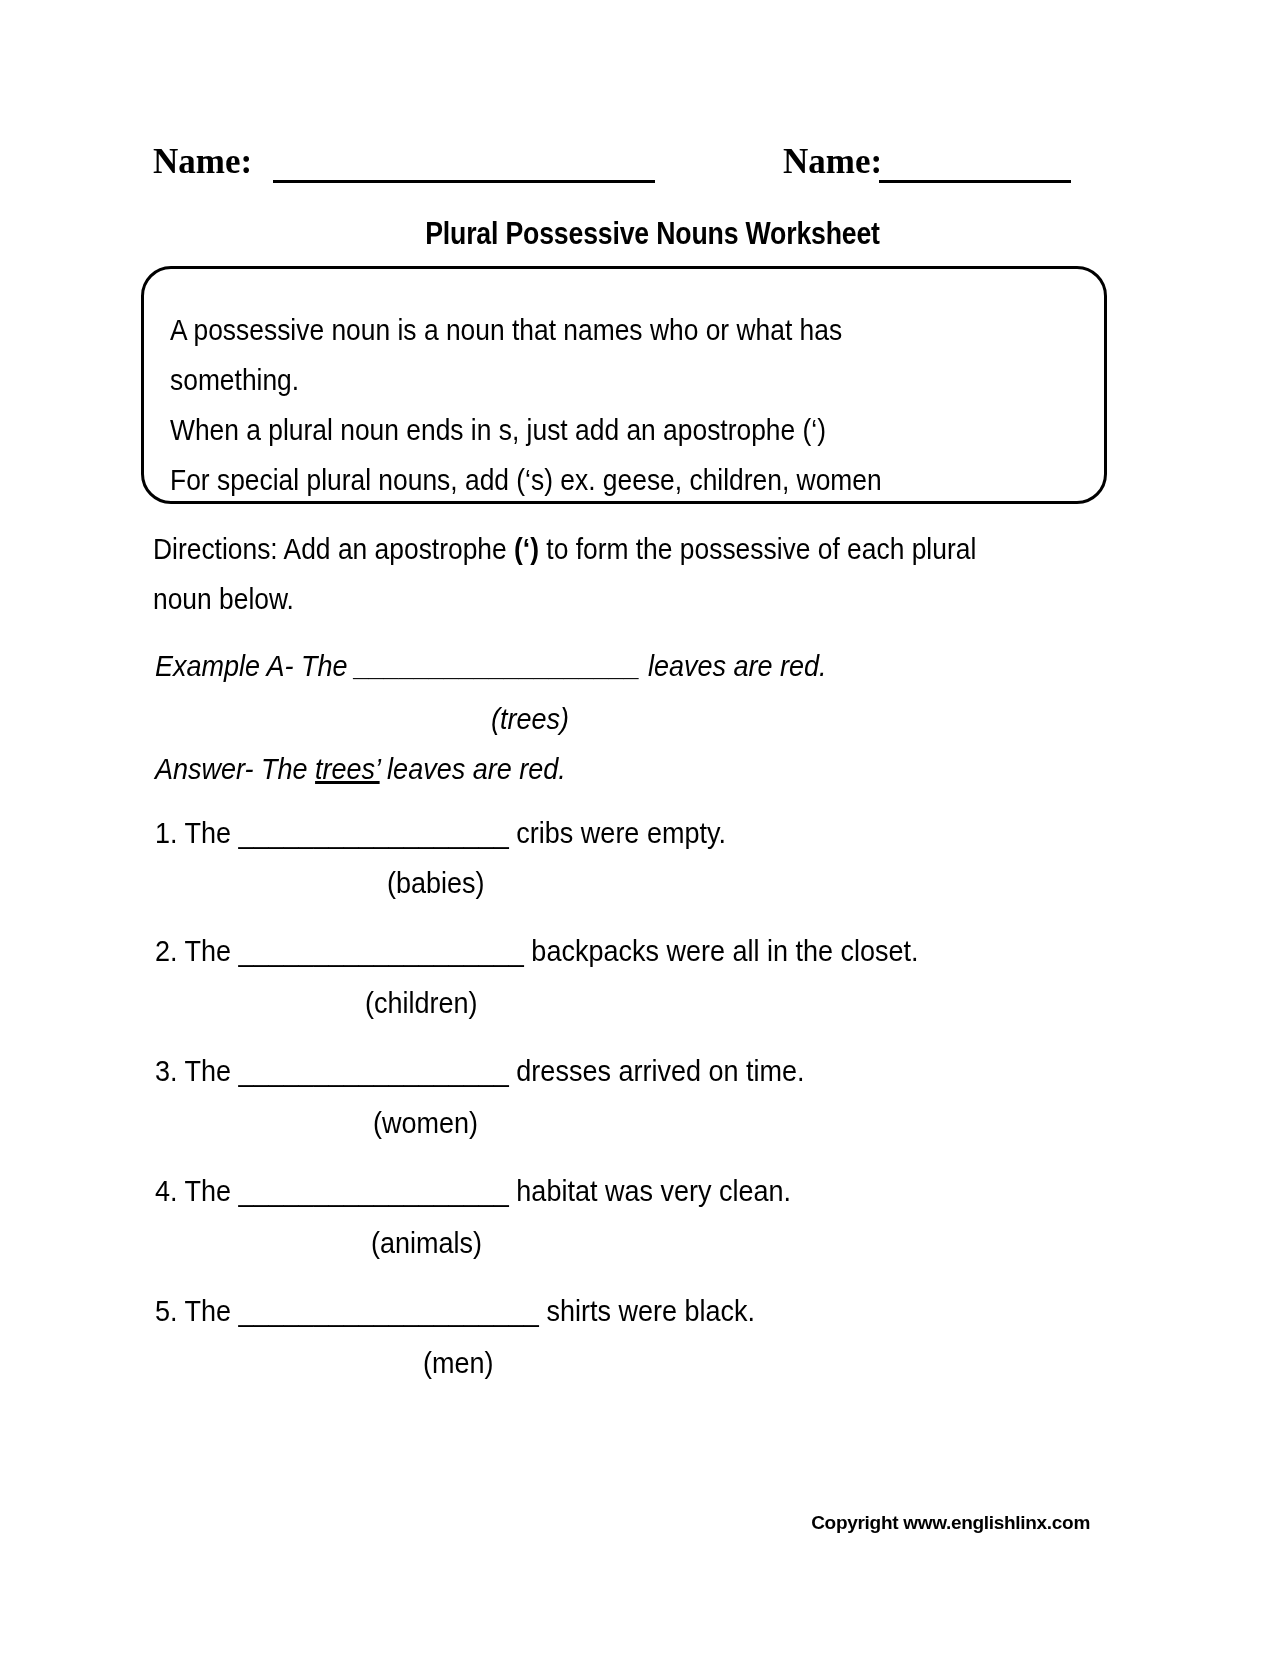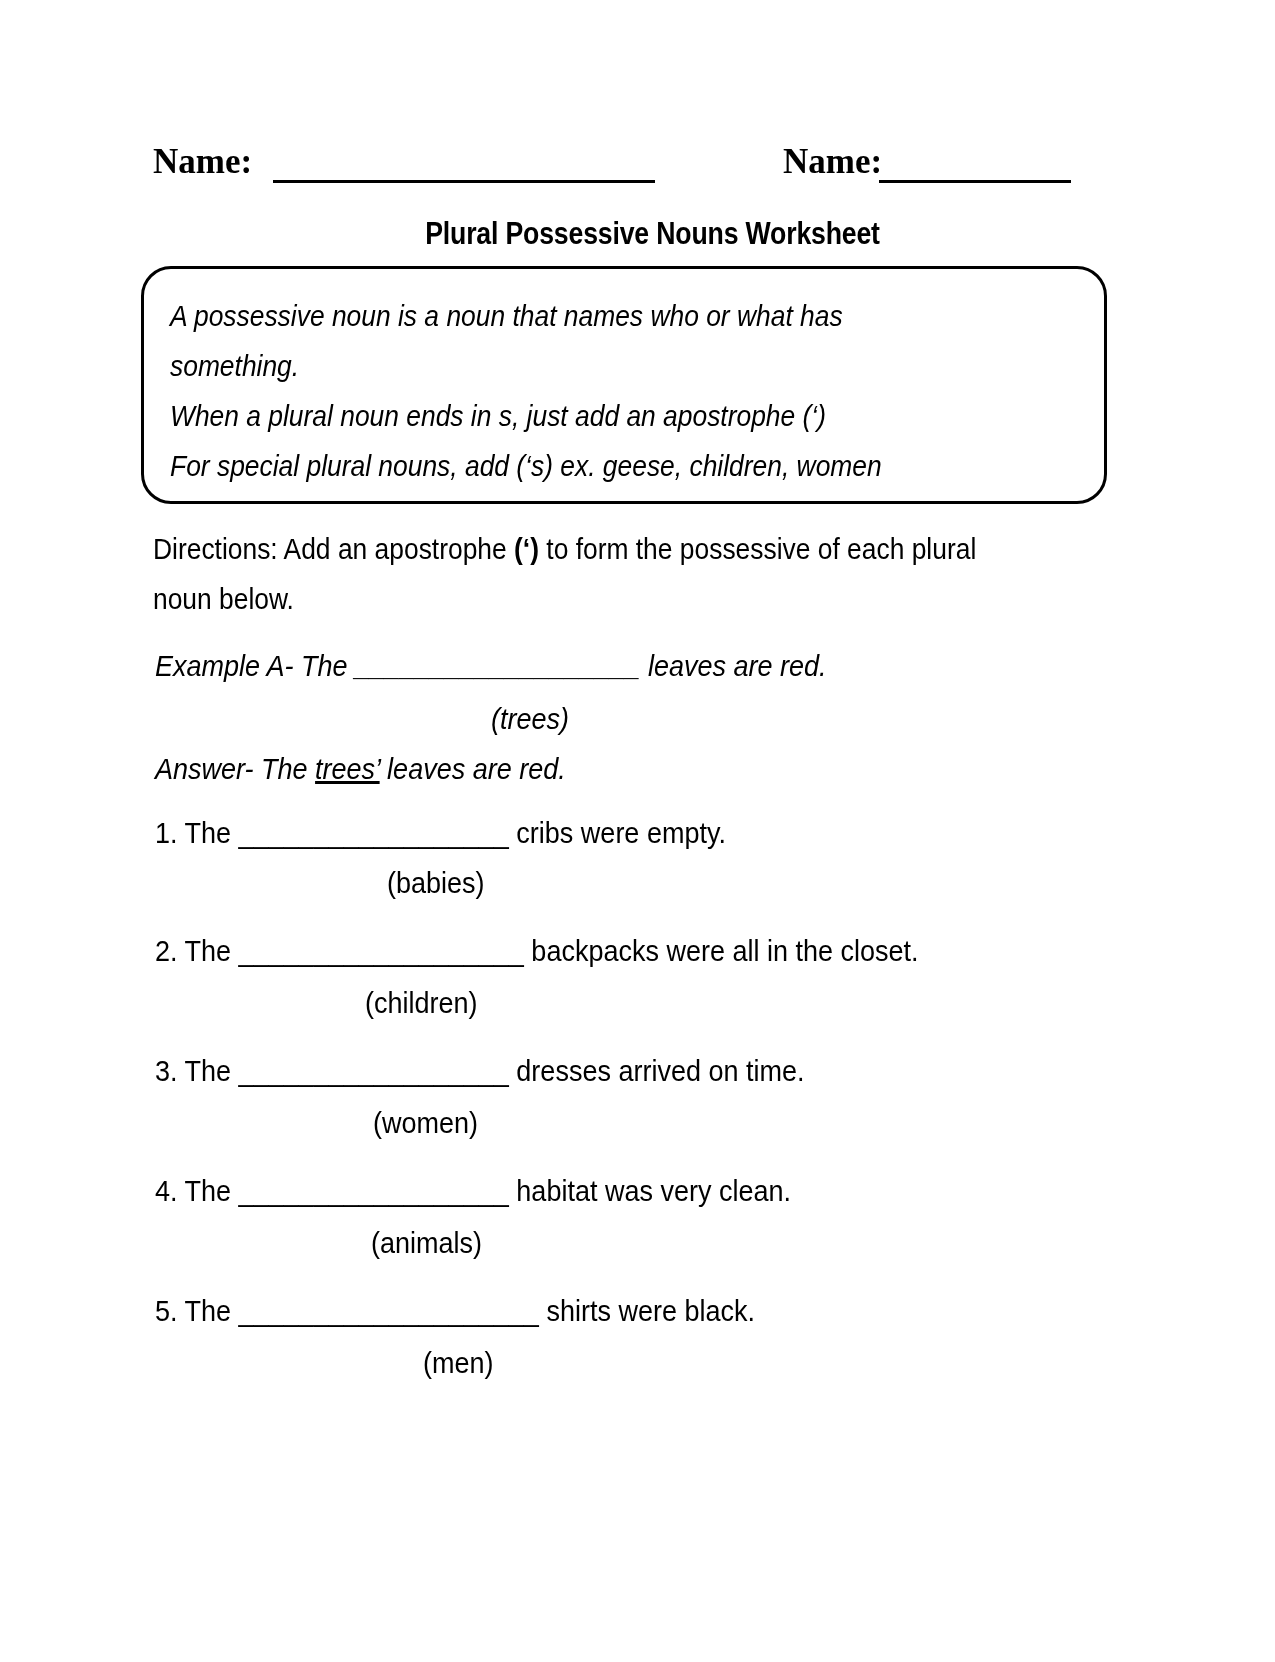--- a/index.html
+++ b/index.html
@@ -74,23 +74,22 @@
     top: 266px;
     width: 966px;
     height: 238px;
     border: 3px solid #000;
     border-radius: 30px;
     box-sizing: border-box;
   }
   .def-text {
     position: absolute;
     left: 26px;
-    top: 22px;
+    top: 36px;
     width: 920px;
-    font-style: italic;
   }
   .def-line {
     font-family: "Liberation Sans Narrow", "Liberation Sans", sans-serif;
     font-size: 30px;
     line-height: 50px;
     white-space: nowrap;
     transform: scaleX(0.88);
     transform-origin: left center;
   }
 
@@ -229,14 +228,15 @@
   <div class="q q-main" style="top:1170px;">
     <span>4. The </span><span class="blank">__________________</span><span> habitat was very clean.</span>
   </div>
   <div class="q q-hint" style="left:356px; top:1222px;">(animals)</div>
 
   <div class="q q-main" style="top:1290px;">
     <span>5. The </span><span class="blank">____________________</span><span> shirts were black.</span>
   </div>
   <div class="q q-hint" style="left:408px; top:1342px;">(men)</div>
 
+  <div class="copyright">Copyright www.englishlinx.com</div>
 
 </div>
 
 </body></html>

